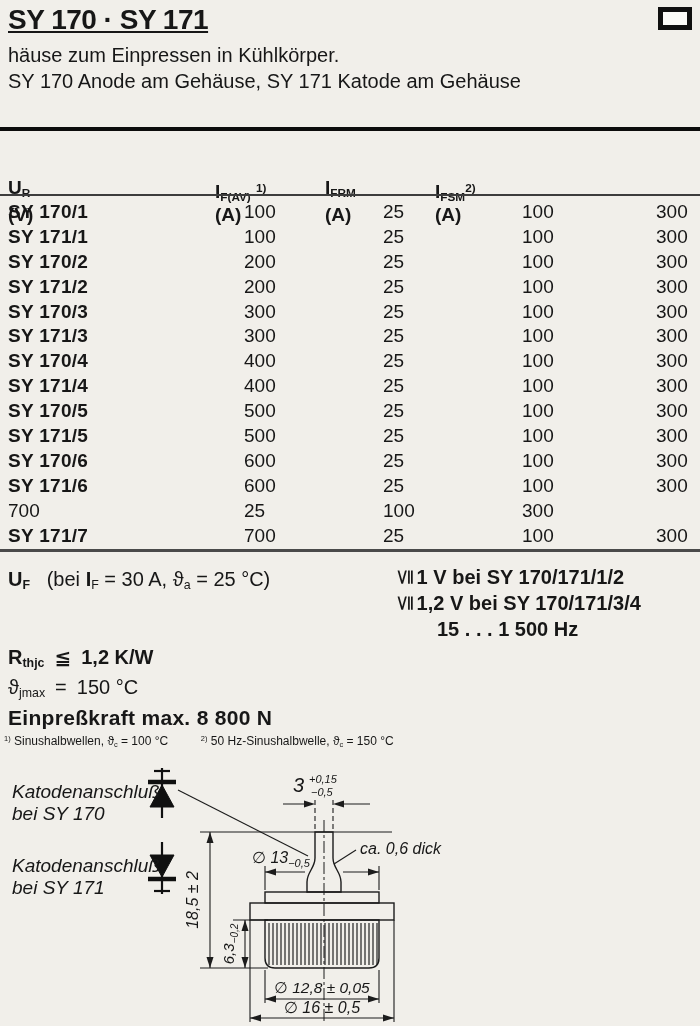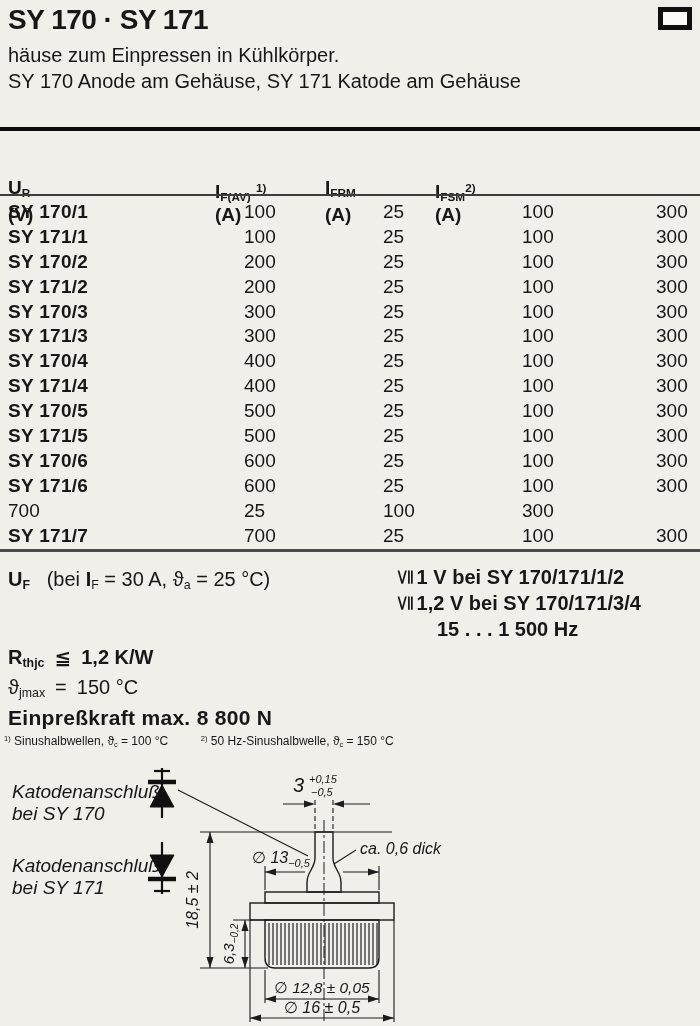--- a/index.html
+++ b/index.html
@@ -4,21 +4,21 @@
 <style>
   html,body{margin:0;padding:0;}
   body{
     width:700px;height:1026px;position:relative;
     background:#f1efea;color:#171717;
     font-family:"Liberation Sans","DejaVu Sans",sans-serif;
     overflow:hidden;
   }
   .abs{position:absolute;}
   
-  .title{top:4px;left:8px;font-size:28px;font-weight:700;letter-spacing:-0.5px;}
+  .title{top:4px;left:8px;font-size:28px;font-weight:700;letter-spacing:-0.5px;text-decoration:underline;}
   .corner-mark{top:7px;right:8px;width:24px;height:13px;border:5px solid #101010;background:#fbfaf7;}
   
   .desc{top:42px;left:8px;width:684px;font-size:20px;line-height:26px;}
   .desc .just{text-align:justify;text-align-last:justify;}
   
   .rule-top{top:127px;left:0;width:700px;height:4px;background:#0c0c0c;}
   .rule-mid{top:194px;left:0;width:700px;height:2px;background:#3d3d3d;}
   .rule-bot{top:549px;left:0;width:700px;height:3px;background:#4a4a4a;}
   
   .grid5{display:grid;grid-template-columns:207px 110px 110px 105px 168px;}

